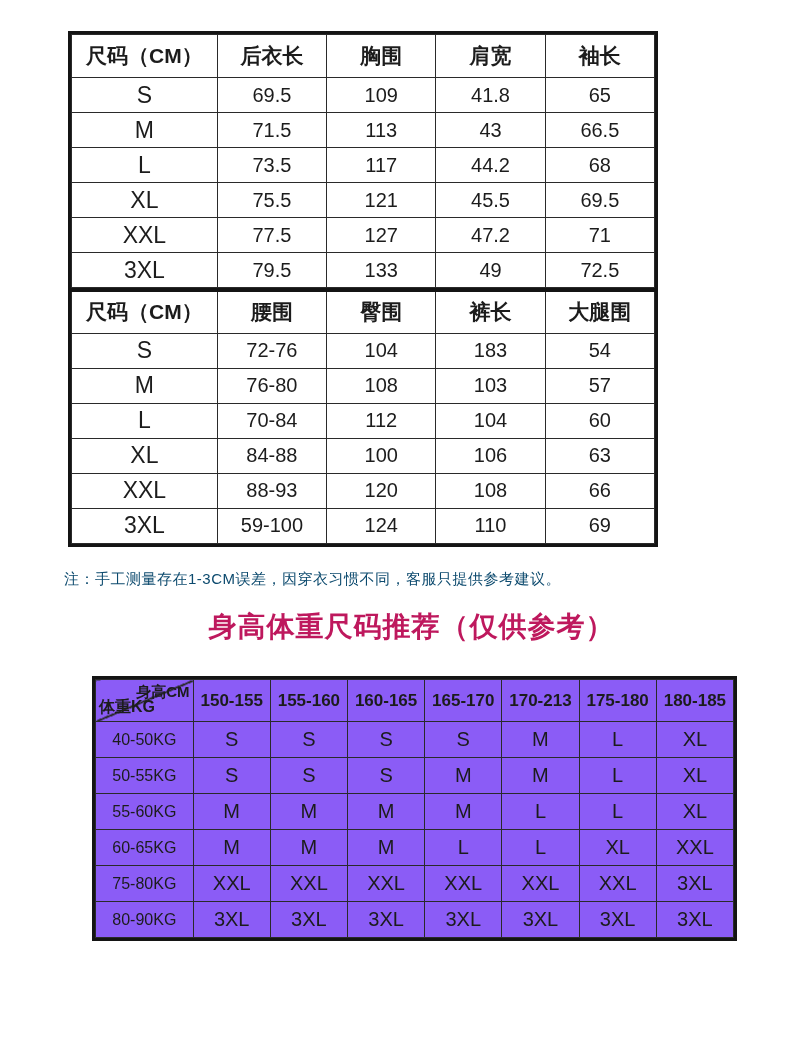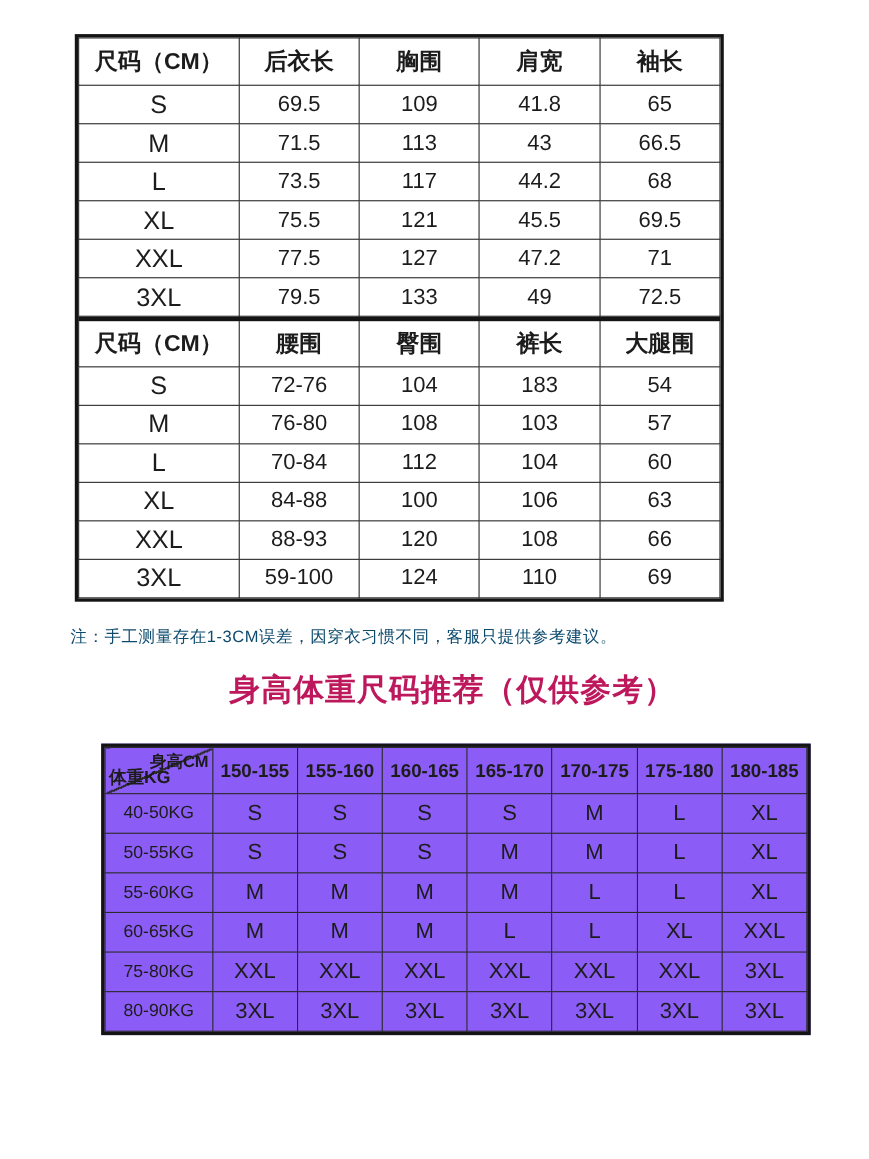--- a/index.html
+++ b/index.html
@@ -226,21 +226,21 @@
       <tbody>
           <tr>
         <th class="corner">
           <span class="tr">身高CM</span>
           <span class="bl">体重KG</span>
         </th>
         <th>150-155</th>
         <th>155-160</th>
         <th>160-165</th>
         <th>165-170</th>
-        <th>170-175</th>
+        <th>170-213</th>
         <th>175-180</th>
         <th>180-185</th>
       </tr>
       <tr>
         <td class="wlabel">40-50KG</td>
         <td>S</td>
         <td>S</td>
         <td>S</td>
         <td>S</td>
         <td>M</td>

